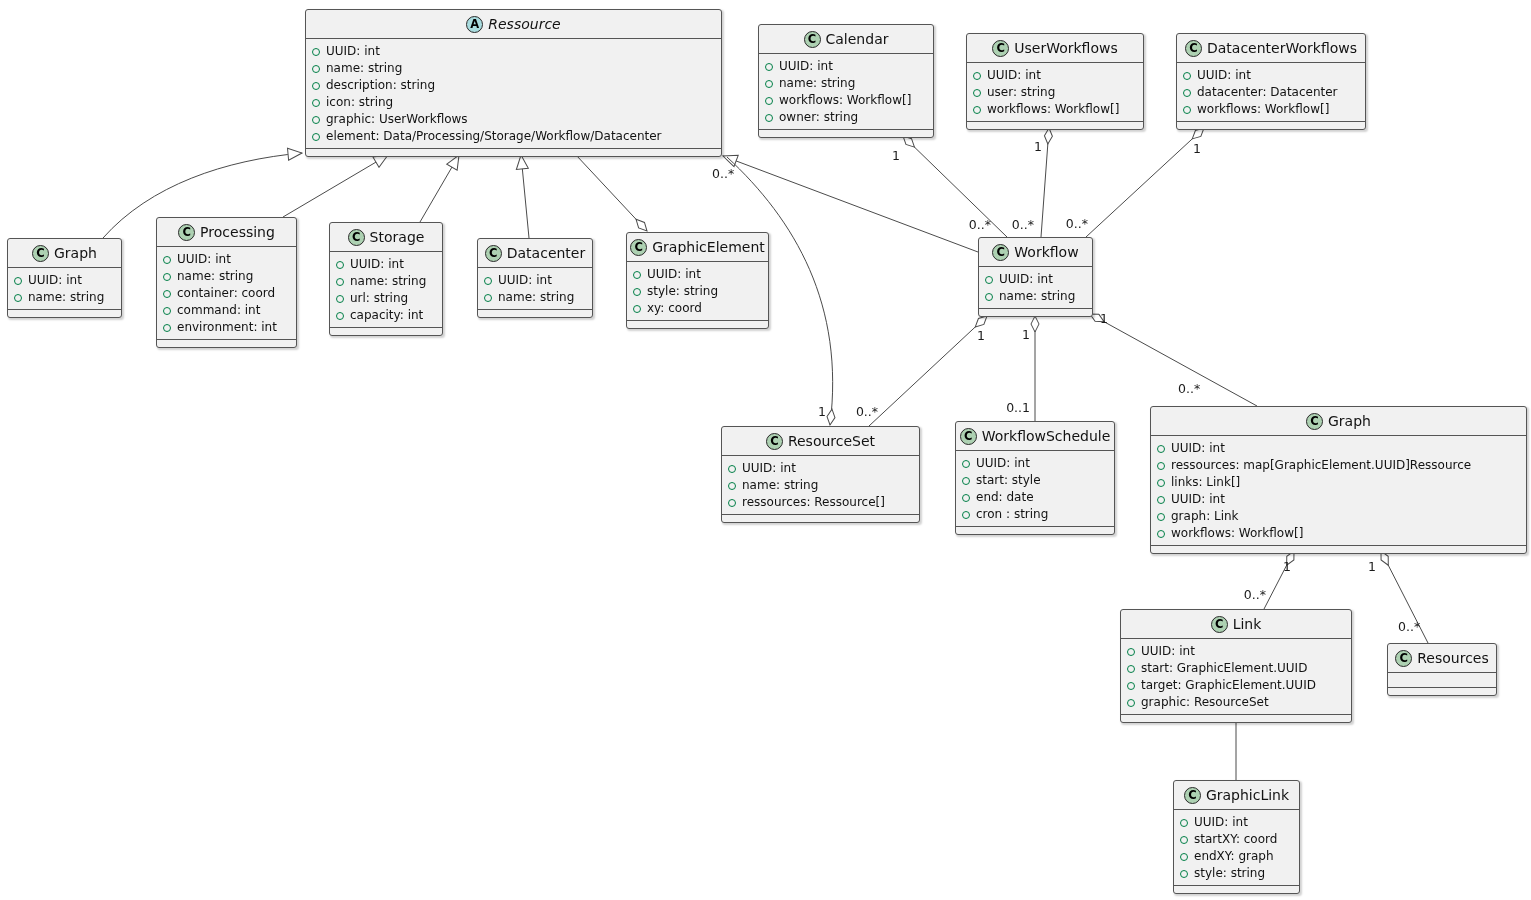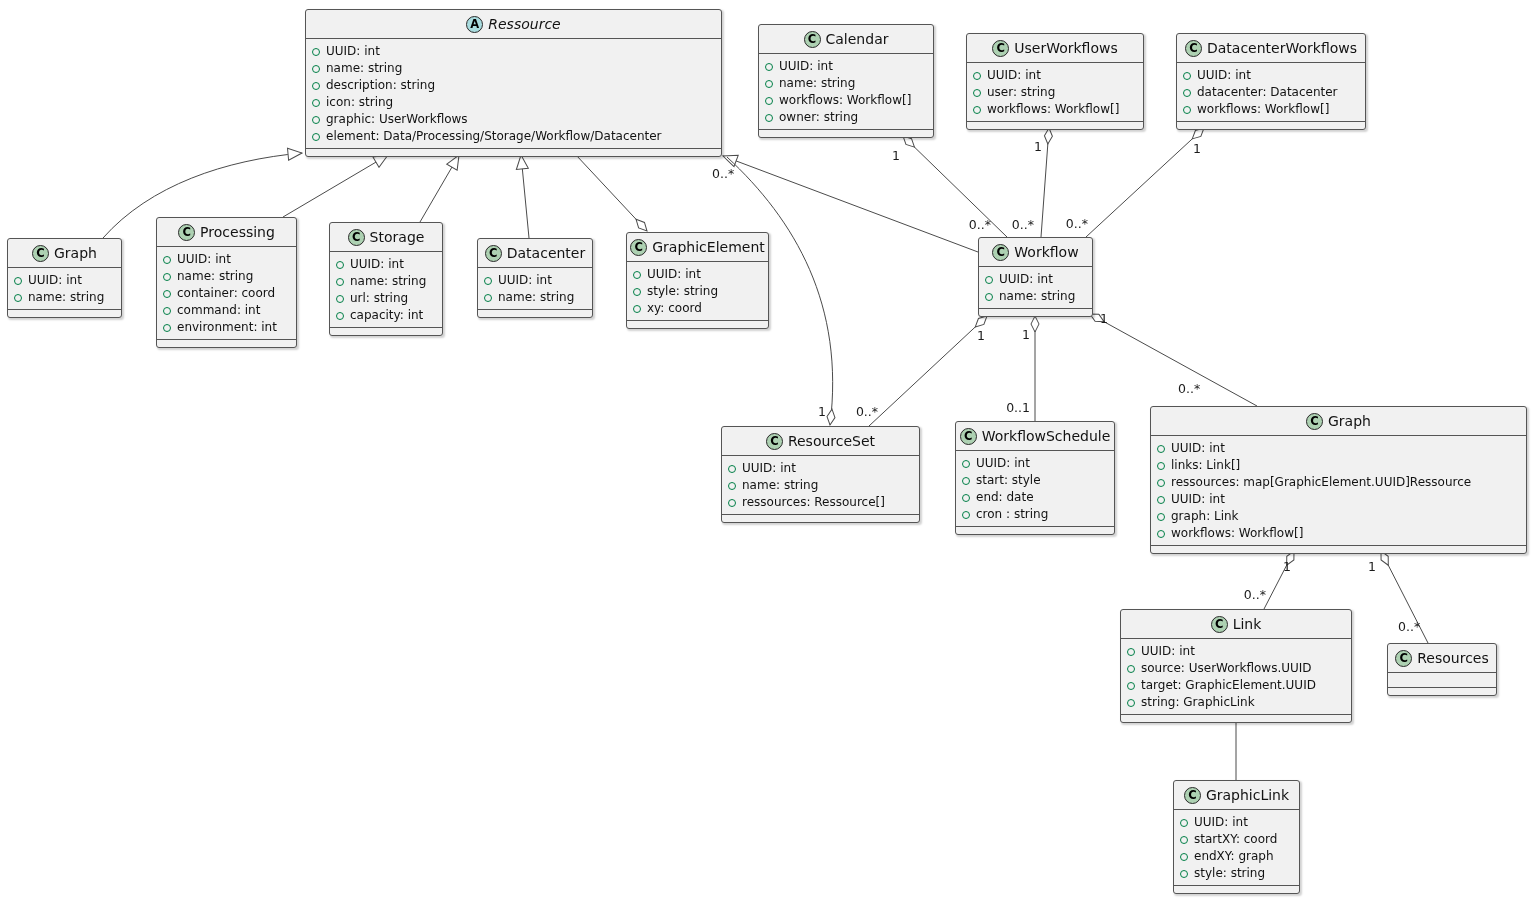--- a/index.html
+++ b/index.html
@@ -367,28 +367,28 @@
       <span class="circ cls">C</span>
       <span class="uml-name">Graph</span>
     </div>
     <div class="uml-attrs">
       <div class="attr">
           <span class="dot"></span>
           <span>UUID: int</span>
         </div>
       <div class="attr">
           <span class="dot"></span>
+          <span>ressources: map[GraphicElement.UUID]Ressource</span>
+        </div>
+      <div class="attr">
+          <span class="dot"></span>
           <span>links: Link[]</span>
         </div>
       <div class="attr">
           <span class="dot"></span>
-          <span>ressources: map[GraphicElement.UUID]Ressource</span>
-        </div>
-      <div class="attr">
-          <span class="dot"></span>
           <span>UUID: int</span>
         </div>
       <div class="attr">
           <span class="dot"></span>
           <span>graph: Link</span>
         </div>
       <div class="attr">
           <span class="dot"></span>
           <span>workflows: Workflow[]</span>
         </div>
@@ -401,29 +401,29 @@
       <span class="circ cls">C</span>
       <span class="uml-name">Link</span>
     </div>
     <div class="uml-attrs">
       <div class="attr">
           <span class="dot"></span>
           <span>UUID: int</span>
         </div>
       <div class="attr">
           <span class="dot"></span>
-          <span>source: UserWorkflows.UUID</span>
+          <span>start: GraphicElement.UUID</span>
         </div>
       <div class="attr">
           <span class="dot"></span>
           <span>target: GraphicElement.UUID</span>
         </div>
       <div class="attr">
           <span class="dot"></span>
-          <span>string: GraphicLink</span>
+          <span>graphic: ResourceSet</span>
         </div>
     </div>
     <div class="uml-methods"></div>
   </div>
 
   <div class="uml-class" style="left:1387px;top:643px;width:108px;">
     <div class="uml-title">
       <span class="circ cls">C</span>
       <span class="uml-name">Resources</span>
     </div>

